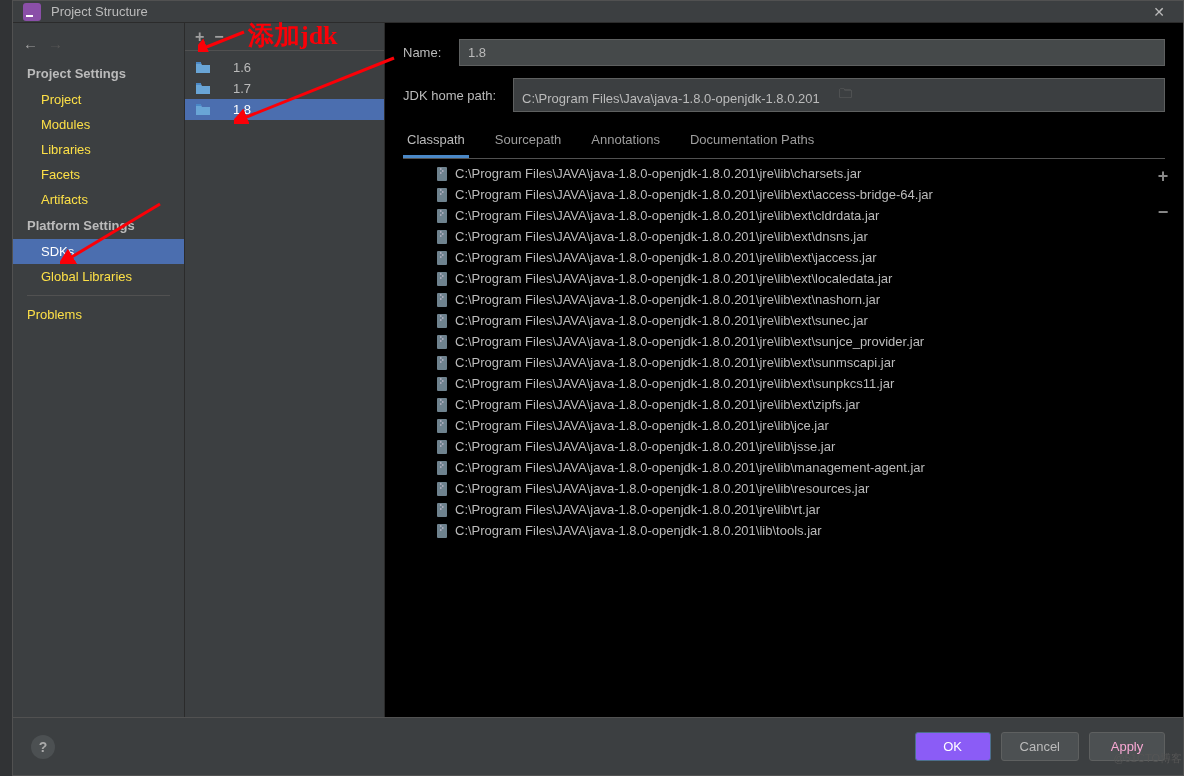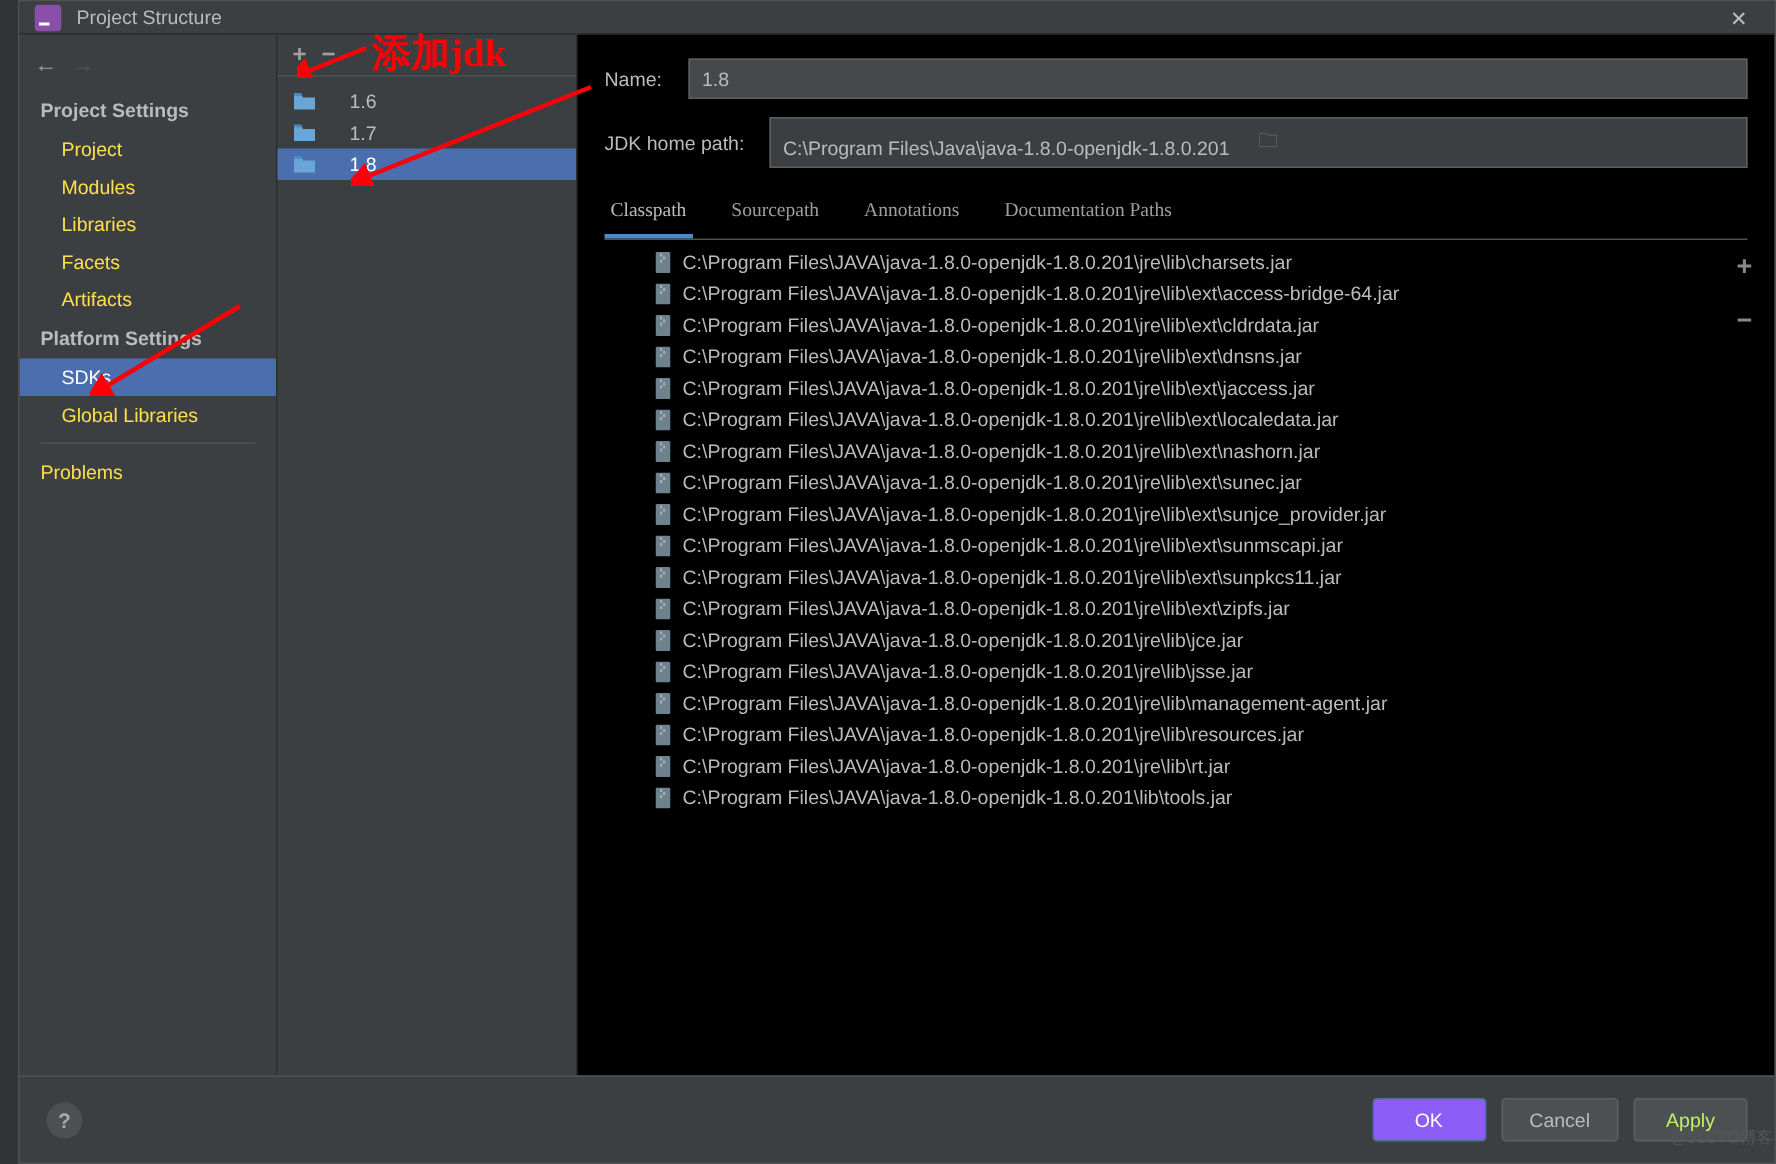--- a/index.html
+++ b/index.html
@@ -26,34 +26,34 @@
 .sdk-row.selected { background: #4b6eaf; color: #fff; }
 .folder-icon { width: 16px; height: 14px; flex-shrink: 0; }
 .detail { flex: 1; background: #000000; display: flex; flex-direction: column; padding-top: 10px; overflow: hidden; }
 .field-row { display: flex; align-items: center; padding: 6px 18px; gap: 10px; }
 .field-label { color: #bbbbbb; font-size: 13px; min-width: 100px; }
 .field-input { flex: 1; background: #45494a; border: 1px solid #5e6060; color: #bbbbbb; font-size: 13px; padding: 5px 8px; }
 .field-path { flex: 1; background: #3c3f41; border: 1px solid #5e6060; color: #bbbbbb; font-size: 13px; padding: 5px 8px; display: flex; align-items: flex-end; }
 .field-path span { flex: 1; }
 .browse-icon { color: #777; font-size: 13px; }
 .tab-row { display: flex; border-bottom: 1px solid #515151; margin: 8px 18px 0; gap: 22px; }
-.tab { padding: 6px 4px 8px; color: #9e9e9e; font-size: 13px; cursor: pointer; border-bottom: 3px solid transparent; font-family: Liberation Serif, serif; }
+.tab { padding: 6px 4px 8px; color: #9e9e9e; font-size: 13px; cursor: pointer; border-bottom: 3px solid transparent; }
 .tab.active { color: #bbbbbb; border-bottom: 3px solid #4a88c7; }
 .classpath-wrap { flex: 1; display: flex; overflow: hidden; margin: 4px 8px 0 18px; }
 .classpath-list { flex: 1; overflow-y: auto; padding-right: 4px; }
 .cp-row { display: flex; align-items: center; padding: 3px 0; gap: 8px; font-size: 13px; color: #bbbbbb; margin-left: 34px; }
 .archive-icon { width: 10px; height: 14px; flex-shrink: 0; }
 .cp-side { width: 24px; display: flex; flex-direction: column; align-items: center; padding-top: 4px; gap: 18px; }
 .cp-side-btn { color: #888; font-size: 18px; font-weight: bold; cursor: pointer; line-height: 1; }
 .footer { height: 58px; border-top: 1px solid #515151; display: flex; align-items: center; padding: 0 18px; gap: 10px; }
 .help-btn { width: 24px; height: 24px; border-radius: 50%; background: #4c5052; color: #aaa; display: flex; align-items: center; justify-content: center; font-size: 14px; font-weight: bold; cursor: pointer; }
 .footer-spacer { flex: 1; }
 .btn { min-width: 76px; padding: 6px 18px; background: #4c5052; border: 1px solid #5e6060; color: #bbbbbb; font-size: 13px; cursor: pointer; border-radius: 3px; }
 .btn.primary { background: #8b5cf6; border-color: #4c708c; color: #fff; }
-.btn.disabled { color: #bef264; }
+.btn.disabled { color: #f9a8d4; }
 .watermark { position: absolute; right: 2px; bottom: 10px; color: #555; font-size: 11px; z-index: 20; }
 .left-edge { position: absolute; left: 0; top: 0; width: 12px; height: 100%; background: #313335; }
 .annotation { position: absolute; z-index: 30; color: #fb0007; font-size: 26px; font-weight: bold; font-family: "SimSun", serif; pointer-events: none; }
 .arrow-svg { position: absolute; z-index: 29; pointer-events: none; }
 </style>
 </head>
 <body>
 
 <div class="left-edge"></div>
 

